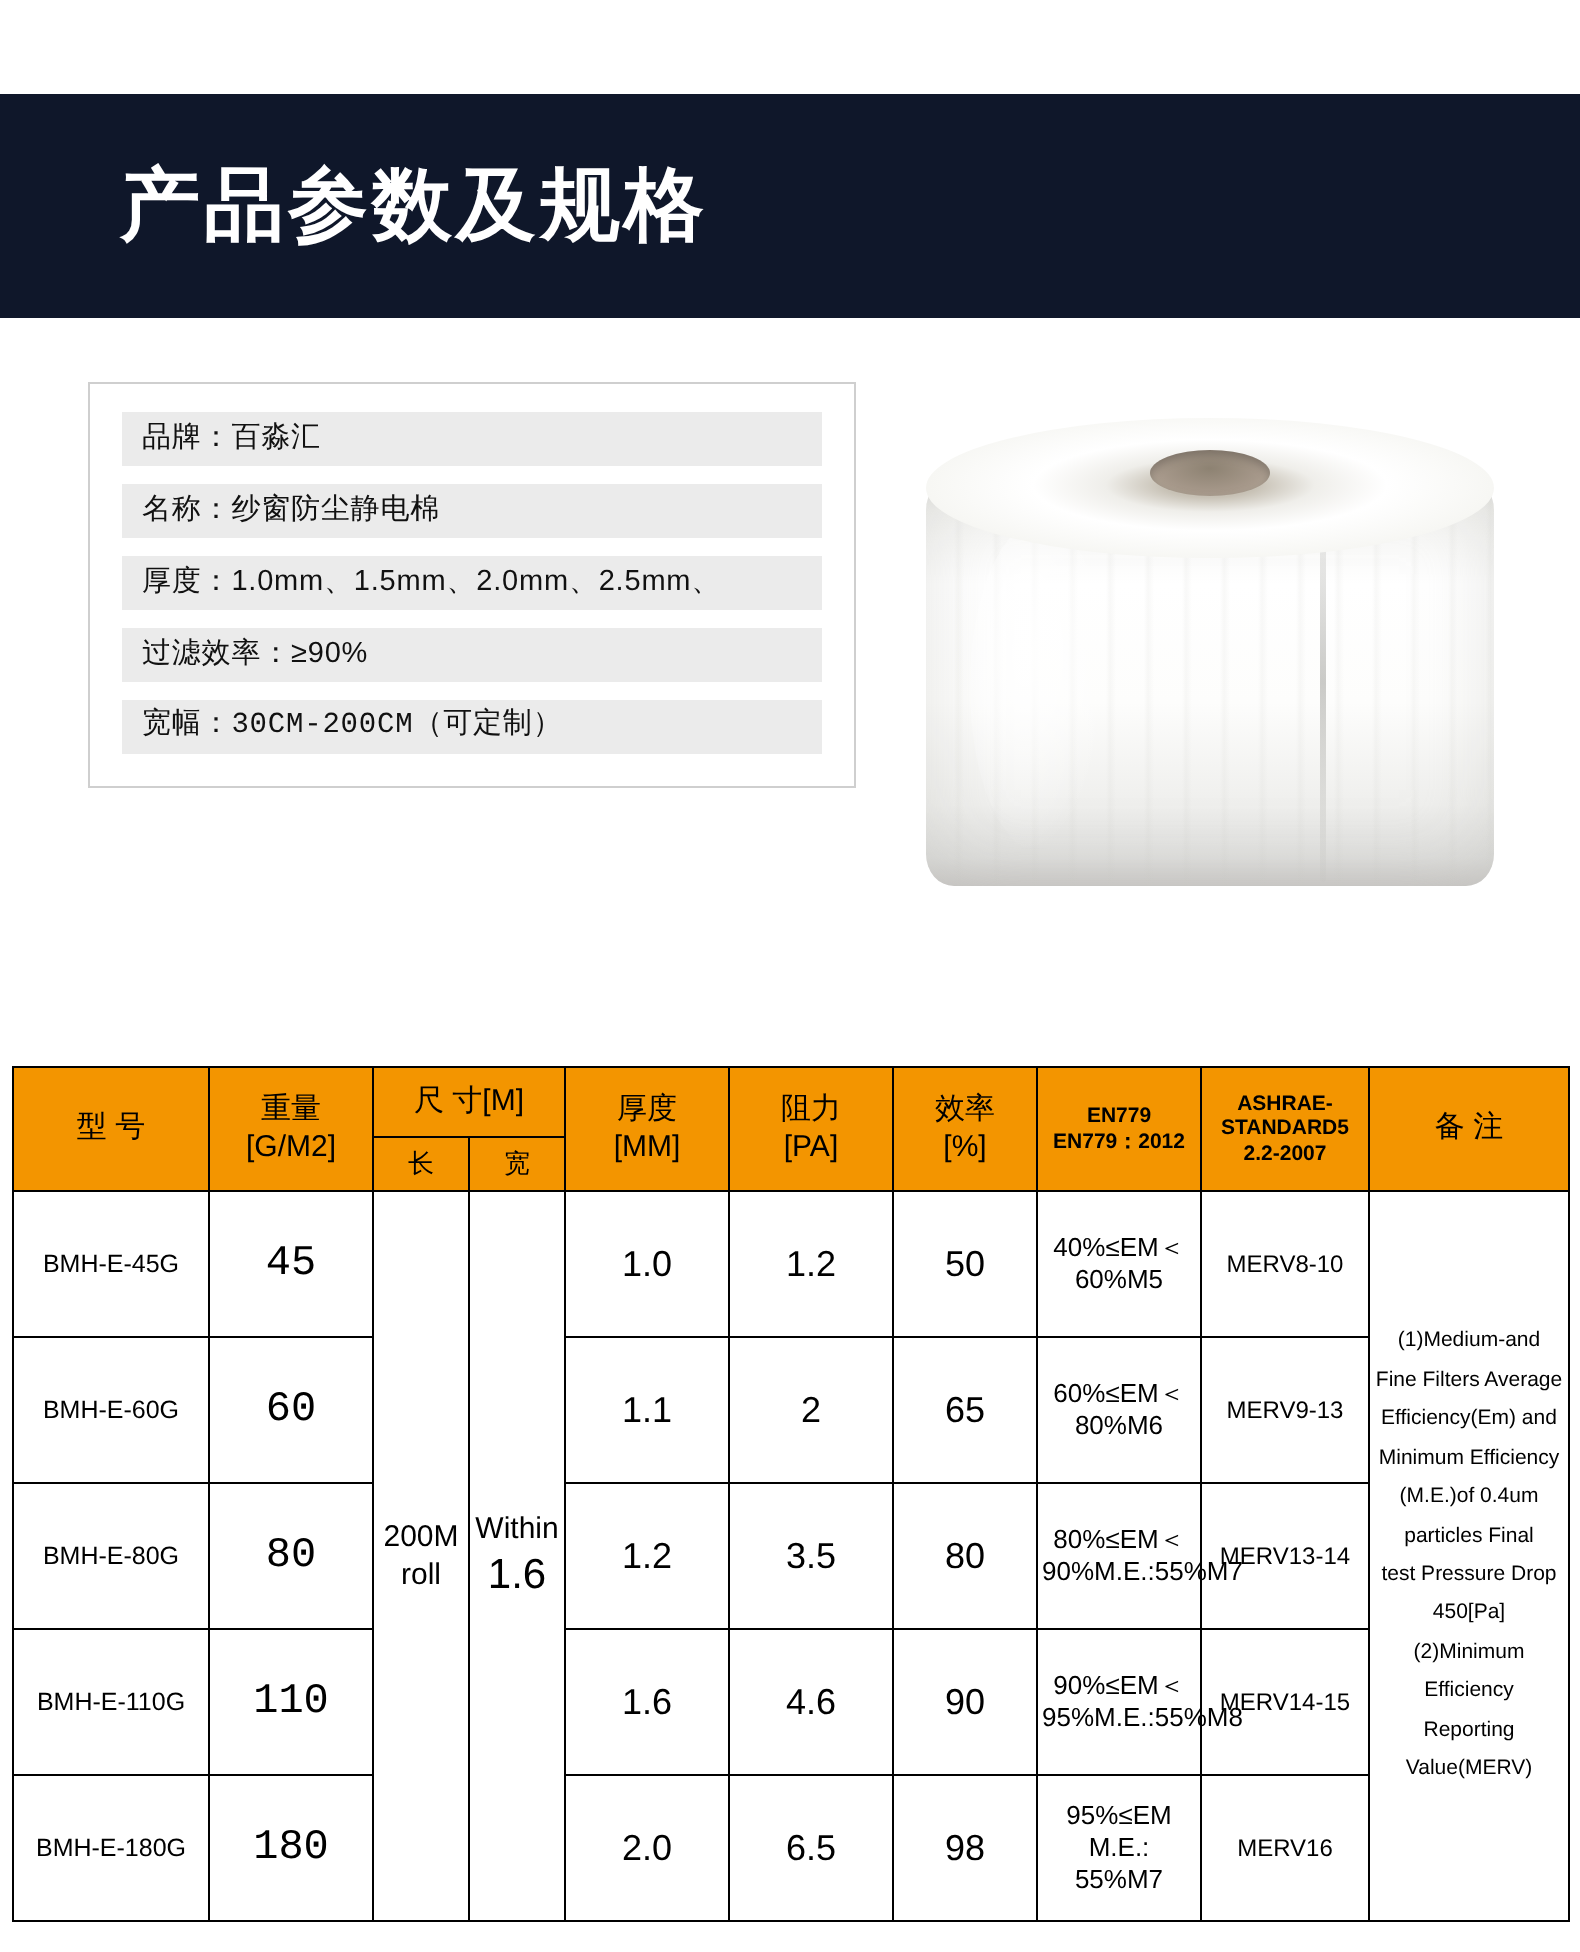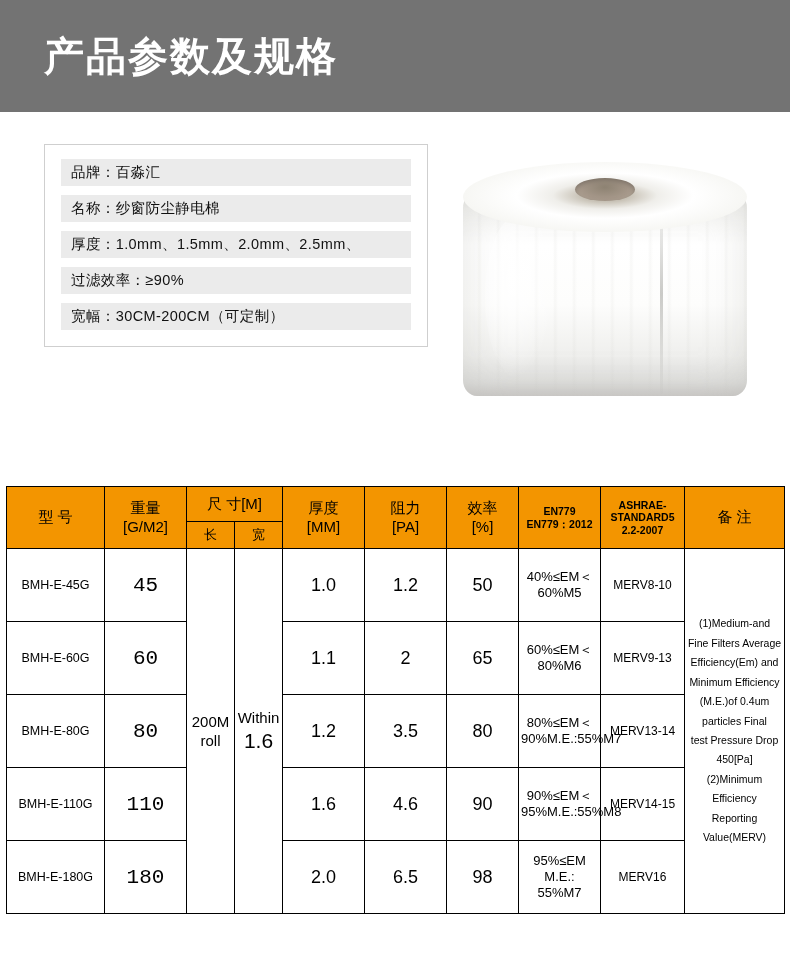--- a/index.html
+++ b/index.html
@@ -11,27 +11,28 @@
     width: 790px;
     height: 976px;
     font-family: "Liberation Sans", sans-serif;
     color: #000;
     position: relative;
     overflow: hidden;
   }
 
   
   .banner {
-    background: #737373;
+    background: #0f172a;
     height: 112px;
     width: 790px;
     display: flex;
     align-items: center;
     box-sizing: border-box;
-    padding-left: 44px;
+    padding-left: 60px;
+    margin-top: 47px;
   }
   .banner-title {
     color: #ffffff;
     font-size: 40px;
     font-weight: bold;
     letter-spacing: 2px;
     line-height: 1;
   }
 
   
@@ -55,21 +56,21 @@
     background: #ebebeb;
     height: 27px;
     line-height: 27px;
     margin-bottom: 9px;
     padding-left: 10px;
     font-size: 14.5px;
     color: #111;
     white-space: nowrap;
     letter-spacing: 0.4px;
   }
-  .spec-row:last-child { margin-bottom: 0; }
+  .spec-row:last-child { margin-bottom: 0; font-family: Liberation Mono, monospace; }
 
   
   .photo {
     position: absolute;
     left: 455px;
     top: 42px;
     width: 300px;
     height: 280px;
   }
   .roll-body {

